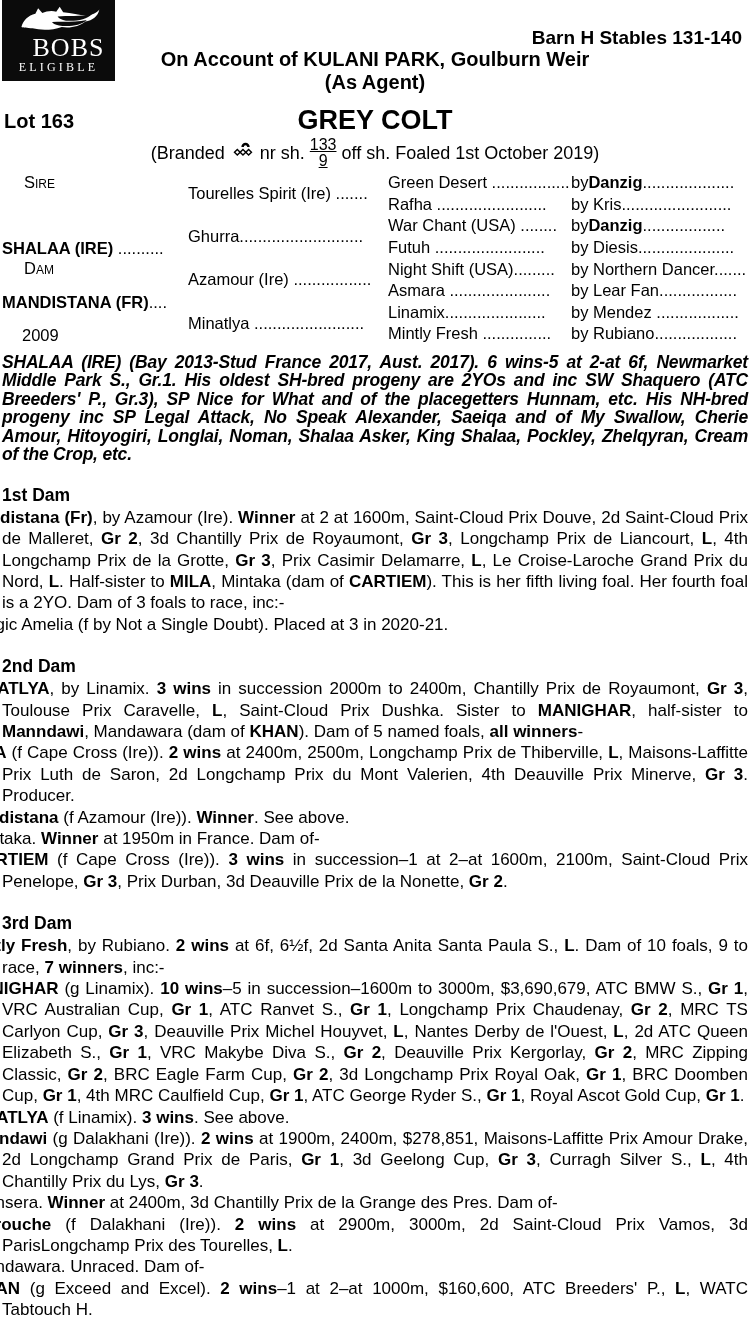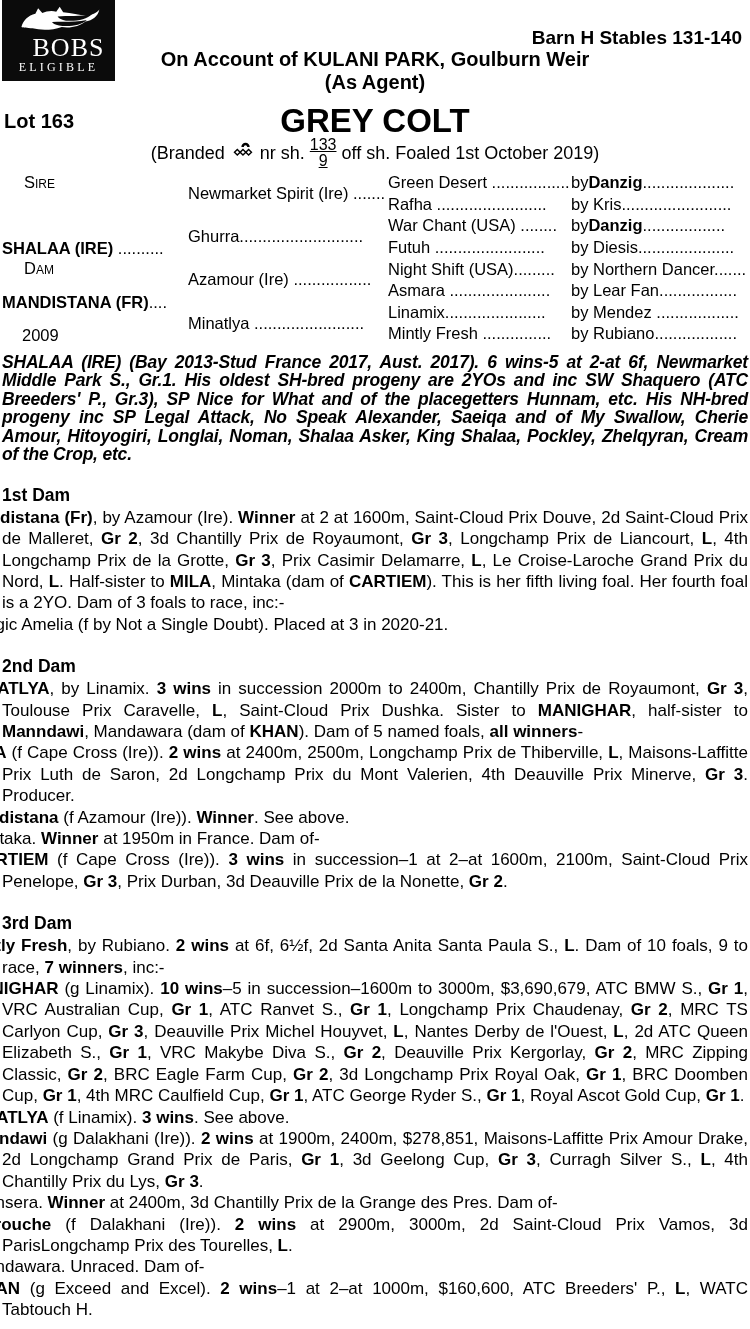--- a/index.html
+++ b/index.html
@@ -21,21 +21,21 @@
     background:#0b0b0b; color:#ffffff; text-align:center; overflow:hidden;
   }
   .logo svg { width:100px; height:32px; margin-top:4px; display:block; margin-left:auto; margin-right:auto; }
   .logo-bobs { font-family:"Liberation Serif", serif; font-size:26px; line-height:24px; letter-spacing:1px;padding-left:20px; }
   .logo-elig { font-family:"Liberation Serif", serif; font-size:12px; line-height:14px; letter-spacing:3.2px; }
 
   .barn { padding-top:27px; padding-right:6px; text-align:right; font-weight:bold; font-size:19px; line-height:21px; }
   .account, .agent { text-align:center; font-weight:bold; font-size:20px; line-height:23px; }
   .titlerow { position:relative; height:29px; margin-top:1px; }
   .lot { position:absolute; left:2px; top:4px; font-weight:bold; font-size:20px; }
-  .colt { margin:12px; text-align:center; font-size:33px; font-weight:bold; line-height:29px; }
+  .colt { margin:12px; text-align:center; font-size:27px; font-weight:bold; line-height:29px; }
   .branded {
     margin-top:2px; text-align:center; font-size:18px;
     display:flex; align-items:center; justify-content:center; gap:5px;
   }
   .brand-mark { display:inline-block; transform:translateY(-2px); }
   .stack { display:inline-flex; flex-direction:column; align-items:center; font-size:16px; line-height:16px;text-decoration:underline; }
 
   
   .ped-grid {
     margin-top:6px;
@@ -119,21 +119,21 @@
     <div class="pcell c1" style="grid-row:1 / span 4">
       <div class="ped-label">Sire</div>
       <div class="ped-name"><span class="nm">SHALAA (IRE)</span><span> ..........</span></div>
     </div>
     <div class="pcell c1" style="grid-row:5 / span 4">
       <div class="ped-label">Dam</div>
       <div class="ped-name"><span class="nm">MANDISTANA (FR)</span><span>....</span></div>
       <div class="ped-year">2009</div>
     </div>
 
-    <div class="pcell c2" style="grid-row:1 / span 2">Newmarket Spirit (Ire) .......</div>
+    <div class="pcell c2" style="grid-row:1 / span 2">Tourelles Spirit (Ire) .......</div>
     <div class="pcell c2" style="grid-row:3 / span 2">Ghurra...........................</div>
     <div class="pcell c2" style="grid-row:5 / span 2">Azamour (Ire) .................</div>
     <div class="pcell c2" style="grid-row:7 / span 2">Minatlya ........................</div>
 
     <div class="pcell c3" style="grid-row:1">Green Desert .................</div>
     <div class="pcell c3" style="grid-row:2">Rafha ........................</div>
     <div class="pcell c3" style="grid-row:3">War Chant (USA) ........</div>
     <div class="pcell c3" style="grid-row:4">Futuh ........................</div>
     <div class="pcell c3" style="grid-row:5">Night Shift (USA).........</div>
     <div class="pcell c3" style="grid-row:6">Asmara ......................</div>

